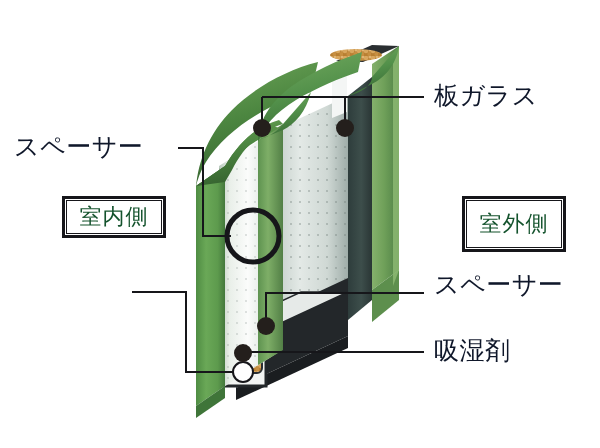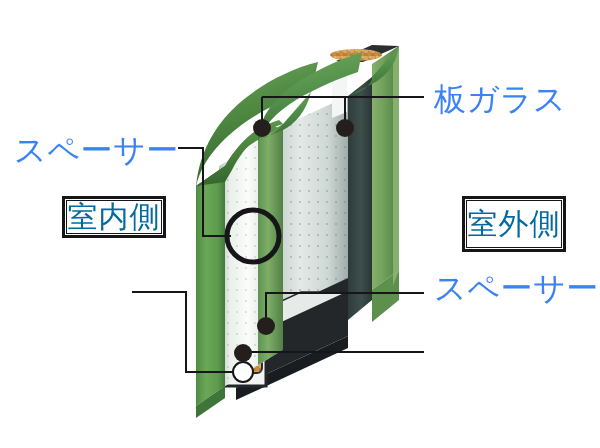--- a/index.html
+++ b/index.html
@@ -16,44 +16,44 @@
     overflow:hidden;
   }
   #artboard{
     position:absolute;
     left:0; top:0;
     width:600px; height:448px;
   }
   .lbl{
     position:absolute;
     white-space:nowrap;
-    font-size:32px;
+    font-size:25px;
     line-height:1;
     letter-spacing:0.5px;
-    color:#3b82f6;
+    color:#0f172a;
     font-family:"Liberation Serif","DejaVu Serif",serif;
   }
   .side-box{
     position:absolute;
     border:3px solid #16161a;
     background:#ffffff;
     padding:1px;
     box-sizing:border-box;
   }
   .side-box .inner{
     border:1px solid #16161a;
     width:100%;
     height:100%;
     box-sizing:border-box;
     display:flex;
     align-items:center;
     justify-content:center;
-    font-size:30px;
+    font-size:22px;
     letter-spacing:1px;
-    color:#0369a1;
+    color:#14532d;
     font-family:"Liberation Serif","DejaVu Serif",serif;
   }
 </style>
 </head>
 <body>
 
 <div id="stage">
 
   <svg id="artboard" viewBox="0 0 600 448">
     <defs>
@@ -199,20 +199,21 @@
     <circle cx="243" cy="353" r="9" fill="#241f1c"></circle>
   </svg>
 
   <div class="lbl" style="left:434px; top:83px;">板ガラス</div>
 
   <div class="lbl" style="left:14px; top:134px;">スペーサー</div>
 
 
   <div class="lbl" style="left:434px; top:272px;">スペーサー</div>
 
+  <div class="lbl" style="left:434px; top:338px;">吸湿剤</div>
 
   <div class="side-box" style="left:62px; top:196px; width:104px; height:42px;">
     <div class="inner">室内側</div>
   </div>
 
   <div class="side-box" style="left:462px; top:196px; width:104px; height:56px;">
     <div class="inner">室外側</div>
   </div>
 
 </div>

